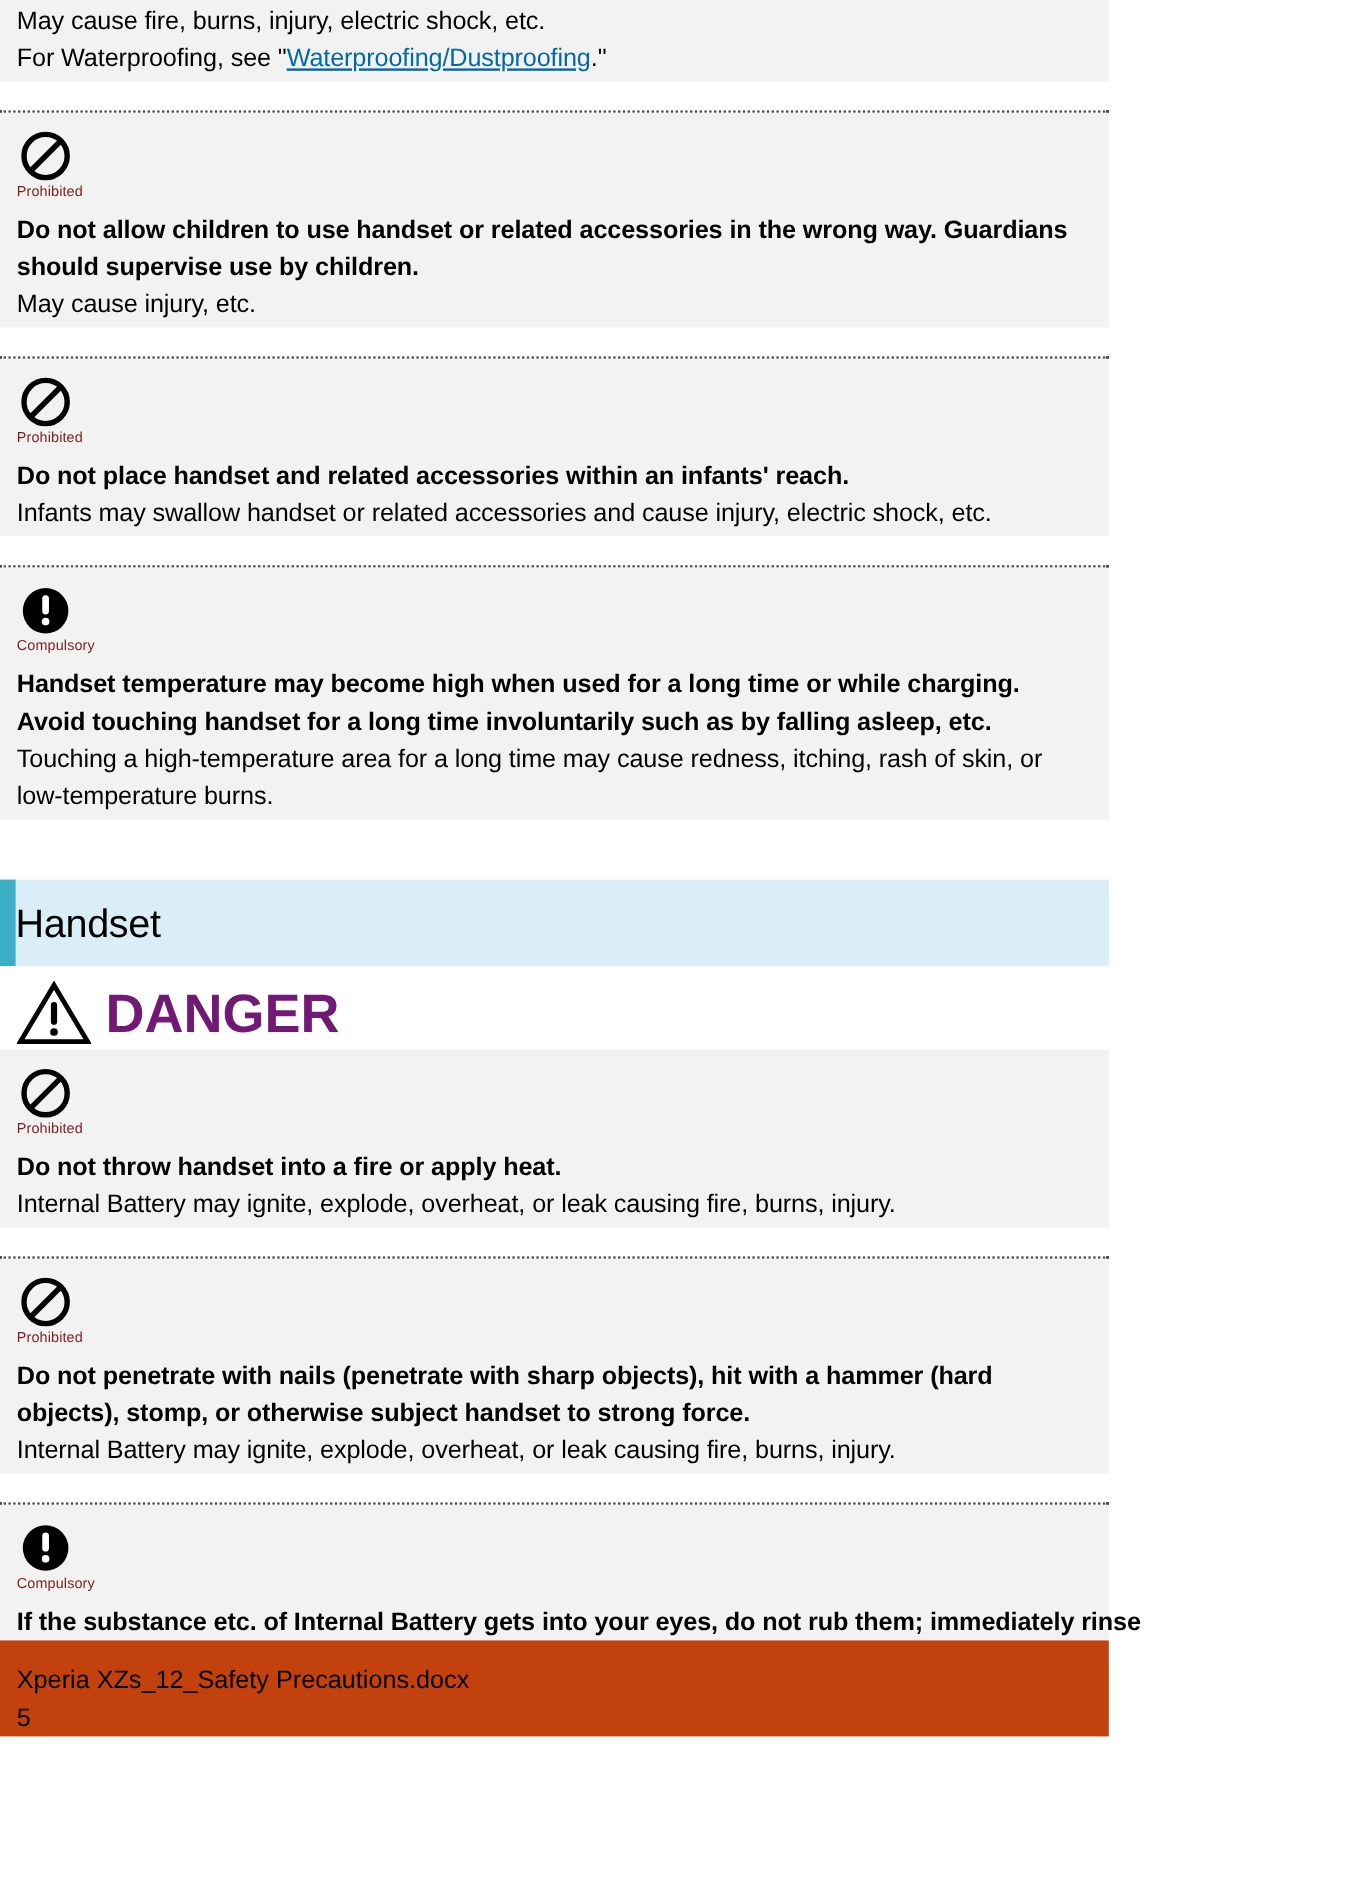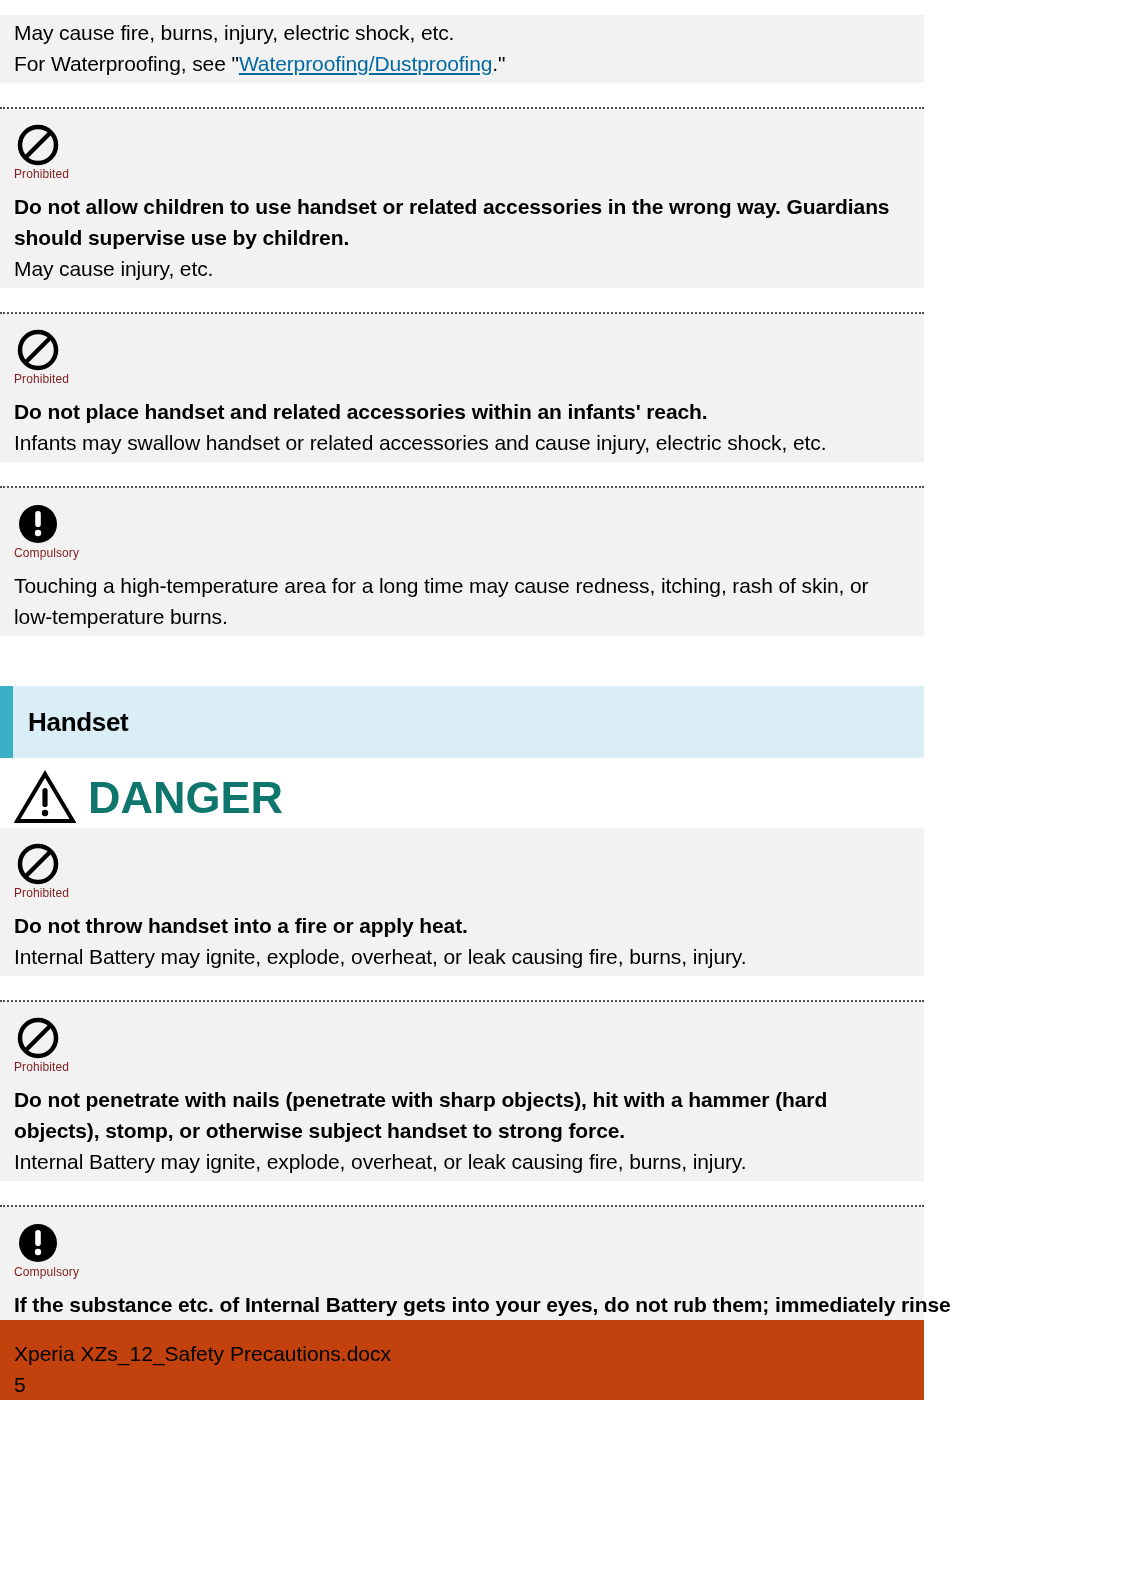--- a/index.html
+++ b/index.html
@@ -13,21 +13,20 @@
     min-height: 1582px;
     font-family: "Liberation Sans", sans-serif;
     color: #000000;
     -webkit-font-smoothing: none;
   }
 
   .page {
     position: relative;
     width: 924px;
     box-sizing: border-box;
-    margin-top: 15px;
   }
 
   
   .block {
     background: #f2f2f2;
     padding: 0 14px 4px 14px;
     box-sizing: border-box;
     width: 100%;
   }
 
@@ -95,24 +94,23 @@
     width: 100%;
     box-sizing: border-box;
   }
   .section-accent {
     width: 13px;
     height: 72px;
     background: #3aafc6;
     flex: 0 0 13px;
   }
   .section-title {
-    font-size: 26px;
-    font-weight: bold;
+    font-size: 33px;
+    font-weight: normal;
     line-height: 1;
-    padding-left: 15px;
     color: #000;
     letter-spacing: -0.3px;
   }
 
   
   .danger-row {
     display: flex;
     align-items: center;
     padding: 12px 0 4px 14px;
     background: #ffffff;
@@ -122,21 +120,21 @@
     height: 54px;
     display: block;
     flex: 0 0 62px;
   }
   .danger-word {
     font-size: 45px;
     font-weight: bold;
     line-height: 1;
     letter-spacing: 0px;
     margin-left: 12px;
-    color: #0f766e;
+    color: #701a75;
   }
 
   
   .vspace-big { height: 50px; background: #ffffff; }
 
   
   .footer {
     padding: 18px 0 0 14px;
     background: #c2410c;
   }
@@ -197,20 +195,21 @@
     <span class="icon-wrap">
       <span class="icon-badge">
         <svg class="icon-glyph" viewBox="0 0 44 44">
           <circle cx="22" cy="22" r="19" fill="#000"></circle>
           <rect x="19.2" y="9" width="5.6" height="16" rx="2.8" fill="#fff"></rect>
           <circle cx="22" cy="31" r="3.2" fill="#fff"></circle>
         </svg>
         <span class="icon-caption">Compulsory</span>
       </span>
     </span>
+    <p class="bold">Handset temperature may become high when used for a long time or while charging. Avoid touching handset for a long time involuntarily such as by falling asleep, etc.</p>
     <p class="para">Touching a high-temperature area for a long time may cause redness, itching, rash of skin, or low-temperature burns.</p>
   </div>
 
   <div class="vspace-big"></div>
 
   <div class="section-band">
     <div class="section-accent"></div>
     <div class="section-title">Handset</div>
   </div>
 

